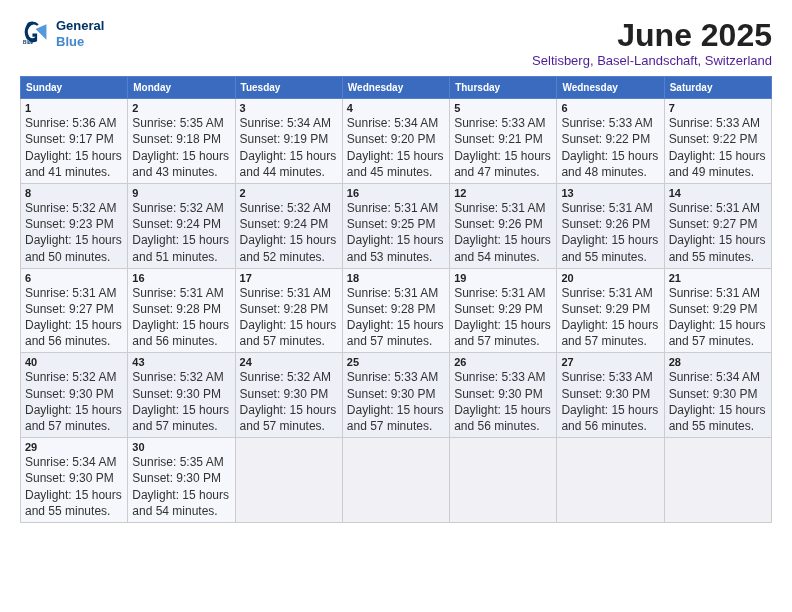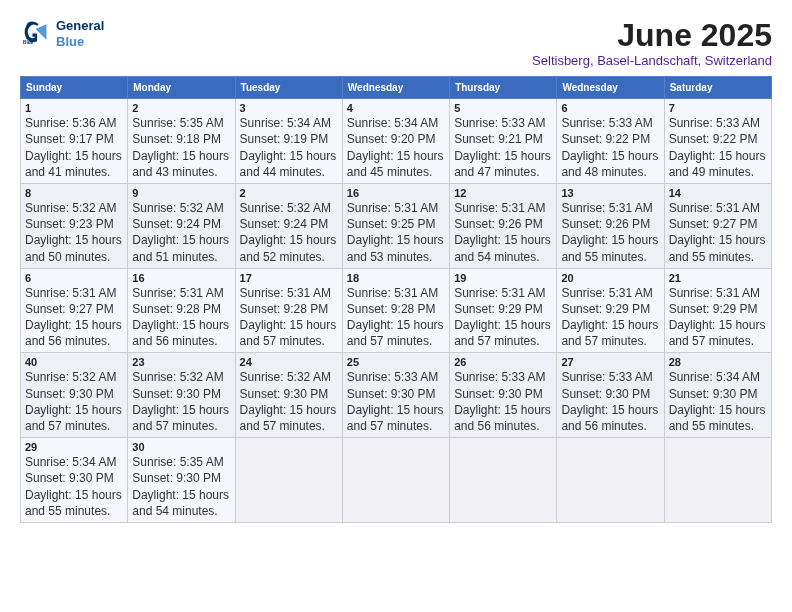--- a/index.html
+++ b/index.html
@@ -156,21 +156,21 @@
           <td><span class="day-num">6</span><span class="cell-text">Sunrise: 5:31 AM<br>Sunset: 9:27 PM<br>Daylight: 15 hours and 56 minutes.</span></td>
           <td><span class="day-num">16</span><span class="cell-text">Sunrise: 5:31 AM<br>Sunset: 9:28 PM<br>Daylight: 15 hours and 56 minutes.</span></td>
           <td><span class="day-num">17</span><span class="cell-text">Sunrise: 5:31 AM<br>Sunset: 9:28 PM<br>Daylight: 15 hours and 57 minutes.</span></td>
           <td><span class="day-num">18</span><span class="cell-text">Sunrise: 5:31 AM<br>Sunset: 9:28 PM<br>Daylight: 15 hours and 57 minutes.</span></td>
           <td><span class="day-num">19</span><span class="cell-text">Sunrise: 5:31 AM<br>Sunset: 9:29 PM<br>Daylight: 15 hours and 57 minutes.</span></td>
           <td><span class="day-num">20</span><span class="cell-text">Sunrise: 5:31 AM<br>Sunset: 9:29 PM<br>Daylight: 15 hours and 57 minutes.</span></td>
           <td><span class="day-num">21</span><span class="cell-text">Sunrise: 5:31 AM<br>Sunset: 9:29 PM<br>Daylight: 15 hours and 57 minutes.</span></td>
         </tr>
         <tr>
           <td><span class="day-num">40</span><span class="cell-text">Sunrise: 5:32 AM<br>Sunset: 9:30 PM<br>Daylight: 15 hours and 57 minutes.</span></td>
-          <td><span class="day-num">23</span><span class="cell-text">Sunrise: 5:32 AM<br>Sunset: 9:30 PM<br>Daylight: 15 hours and 57 minutes.</span></td>
+          <td><span class="day-num">43</span><span class="cell-text">Sunrise: 5:32 AM<br>Sunset: 9:30 PM<br>Daylight: 15 hours and 57 minutes.</span></td>
           <td><span class="day-num">24</span><span class="cell-text">Sunrise: 5:32 AM<br>Sunset: 9:30 PM<br>Daylight: 15 hours and 57 minutes.</span></td>
           <td><span class="day-num">25</span><span class="cell-text">Sunrise: 5:33 AM<br>Sunset: 9:30 PM<br>Daylight: 15 hours and 57 minutes.</span></td>
           <td><span class="day-num">26</span><span class="cell-text">Sunrise: 5:33 AM<br>Sunset: 9:30 PM<br>Daylight: 15 hours and 56 minutes.</span></td>
           <td><span class="day-num">27</span><span class="cell-text">Sunrise: 5:33 AM<br>Sunset: 9:30 PM<br>Daylight: 15 hours and 56 minutes.</span></td>
           <td><span class="day-num">28</span><span class="cell-text">Sunrise: 5:34 AM<br>Sunset: 9:30 PM<br>Daylight: 15 hours and 55 minutes.</span></td>
         </tr>
         <tr>
           <td><span class="day-num">29</span><span class="cell-text">Sunrise: 5:34 AM<br>Sunset: 9:30 PM<br>Daylight: 15 hours and 55 minutes.</span></td>
           <td><span class="day-num">30</span><span class="cell-text">Sunrise: 5:35 AM<br>Sunset: 9:30 PM<br>Daylight: 15 hours and 54 minutes.</span></td>
           <td class="empty-cell"></td>

